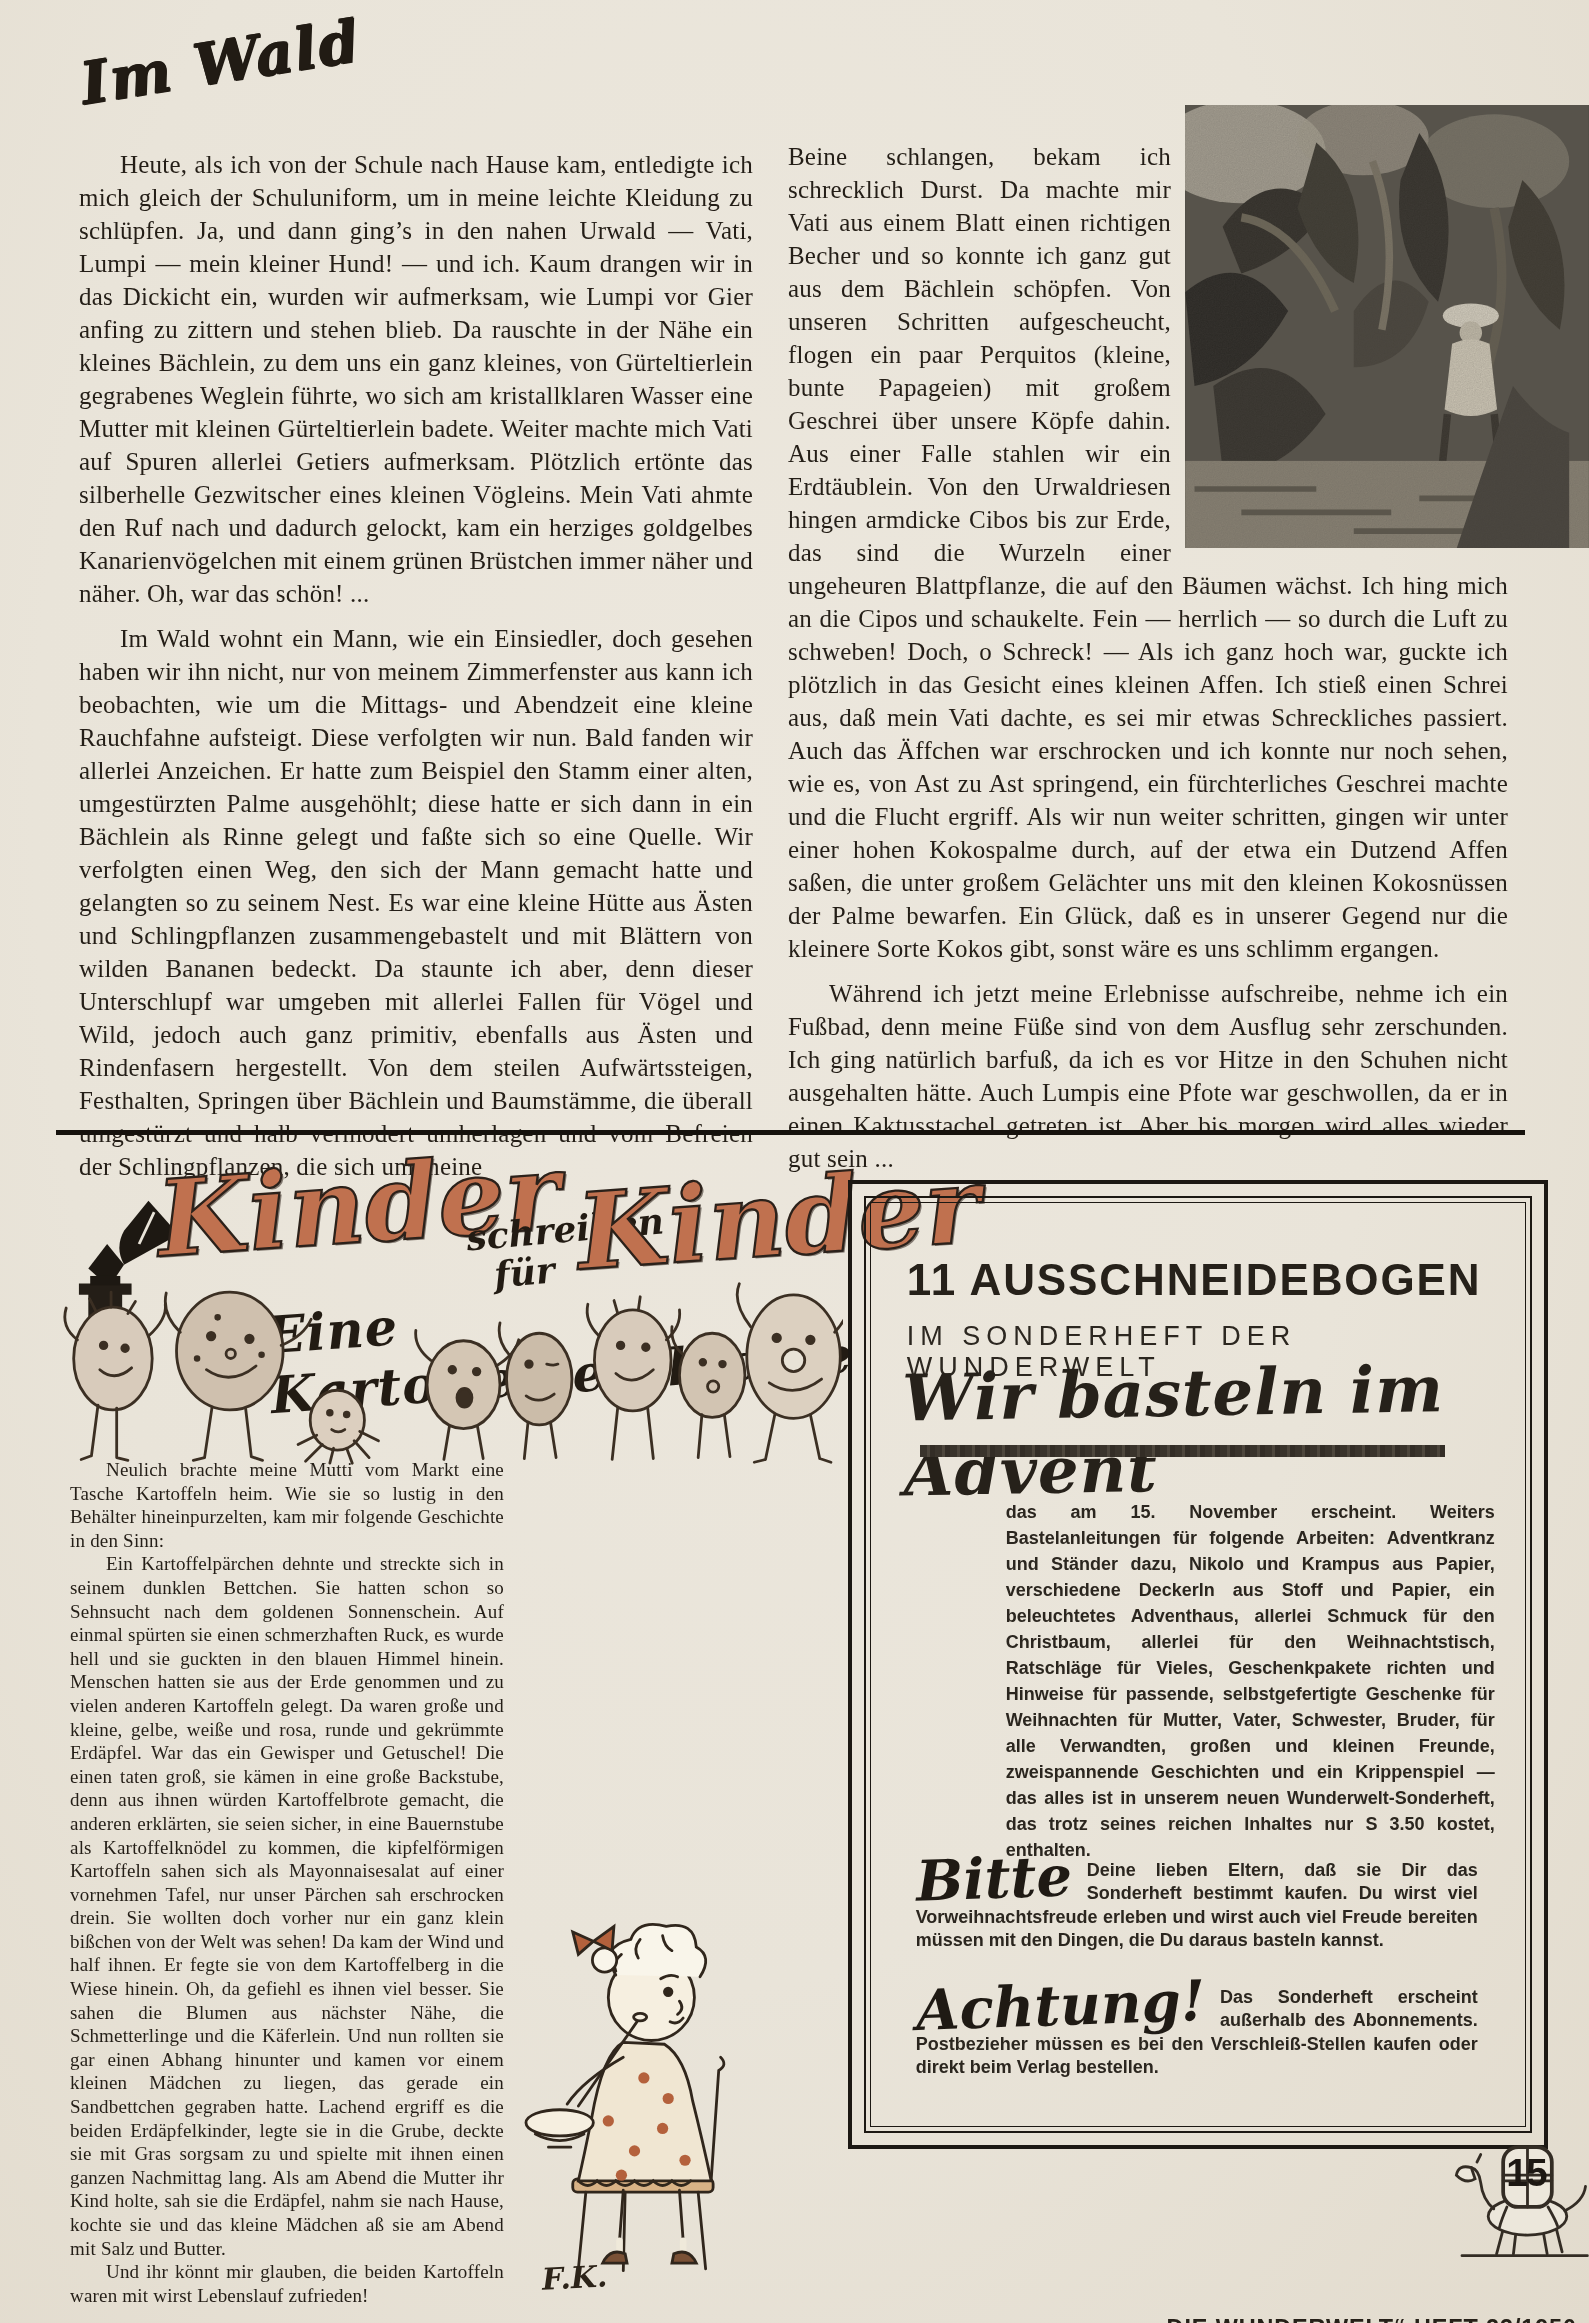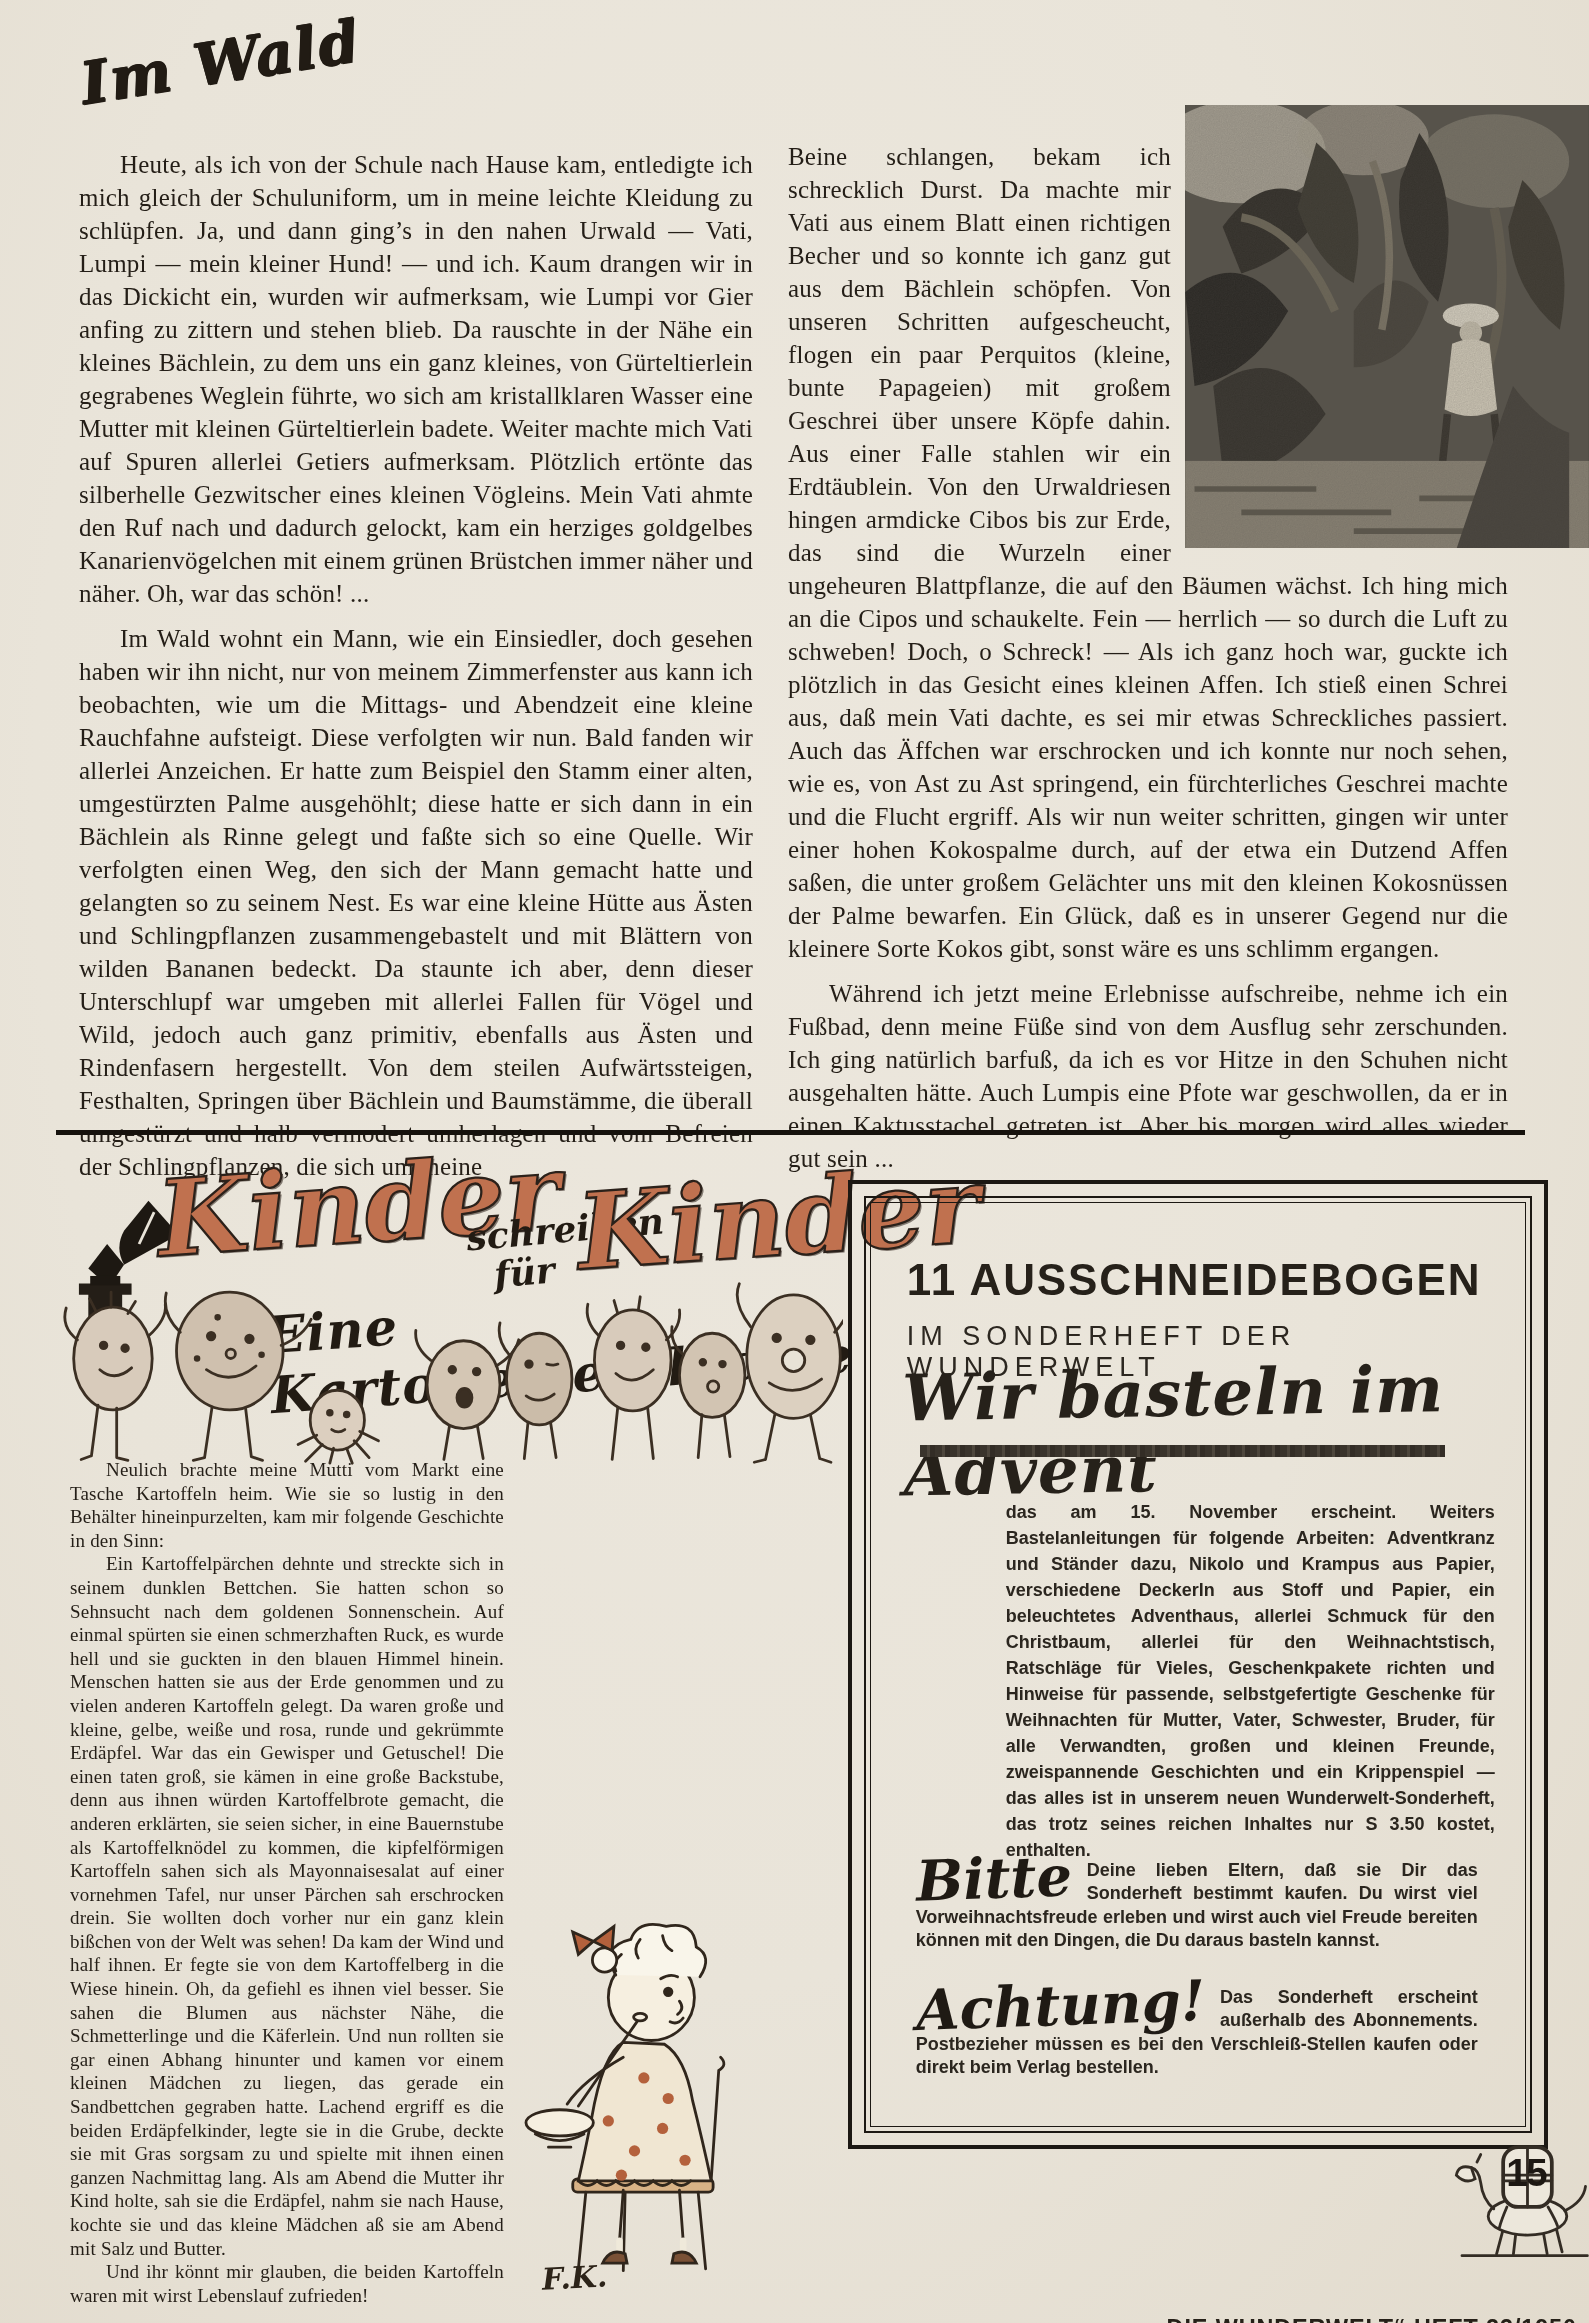--- a/index.html
+++ b/index.html
@@ -280,21 +280,21 @@
   <div class="ad-outer">
    <div class="ad-mid">
     <div class="ad-inner">
       <div class="ad-headline">11 AUSSCHNEIDEBOGEN</div>
       <div class="ad-subline">IM SONDERHEFT DER WUNDERWELT</div>
       <div class="ad-script">Wir basteln im Advent</div>
       <div class="ad-bar"></div>
       <div class="ad-body">das am 15. November erscheint. Weiters Bastelanleitungen für folgende Arbeiten: Adventkranz und Ständer dazu, Nikolo und Krampus aus Papier, verschiedene Deckerln aus Stoff und Papier, ein beleuchtetes Adventhaus, allerlei Schmuck für den Christbaum, allerlei für den Weihnachtstisch, Ratschläge für Vieles, Geschenkpakete richten und Hinweise für passende, selbstgefertigte Geschenke für Weihnachten für Mutter, Vater, Schwester, Bruder, für alle Verwandten, großen und kleinen Freunde, zweispannende Geschichten und ein Krippenspiel — das alles ist in unserem neuen Wunderwelt-Sonderheft, das trotz seines reichen Inhaltes nur S 3.50 kostet, enthalten.</div>
       <div class="ad-para ad-bitte">
         <span class="script-label">Bitte</span>
-        <span>Deine lieben Eltern, daß sie Dir das Sonderheft bestimmt kaufen. Du wirst viel Vorweihnachtsfreude erleben und wirst auch viel Freude bereiten können mit den Dingen, die Du daraus basteln kannst.</span>
+        <span>Deine lieben Eltern, daß sie Dir das Sonderheft bestimmt kaufen. Du wirst viel Vorweihnachtsfreude erleben und wirst auch viel Freude bereiten müssen mit den Dingen, die Du daraus basteln kannst.</span>
       </div>
       <div class="ad-para ad-achtung">
         <span class="script-label">Achtung!</span>
         <span>Das Sonderheft erscheint außerhalb des Abonnements. Postbezieher müssen es bei den Verschleiß-Stellen kaufen oder direkt beim Verlag bestellen.</span>
       </div>
     </div>
    </div>
   </div>
 
   <div class="camel">

